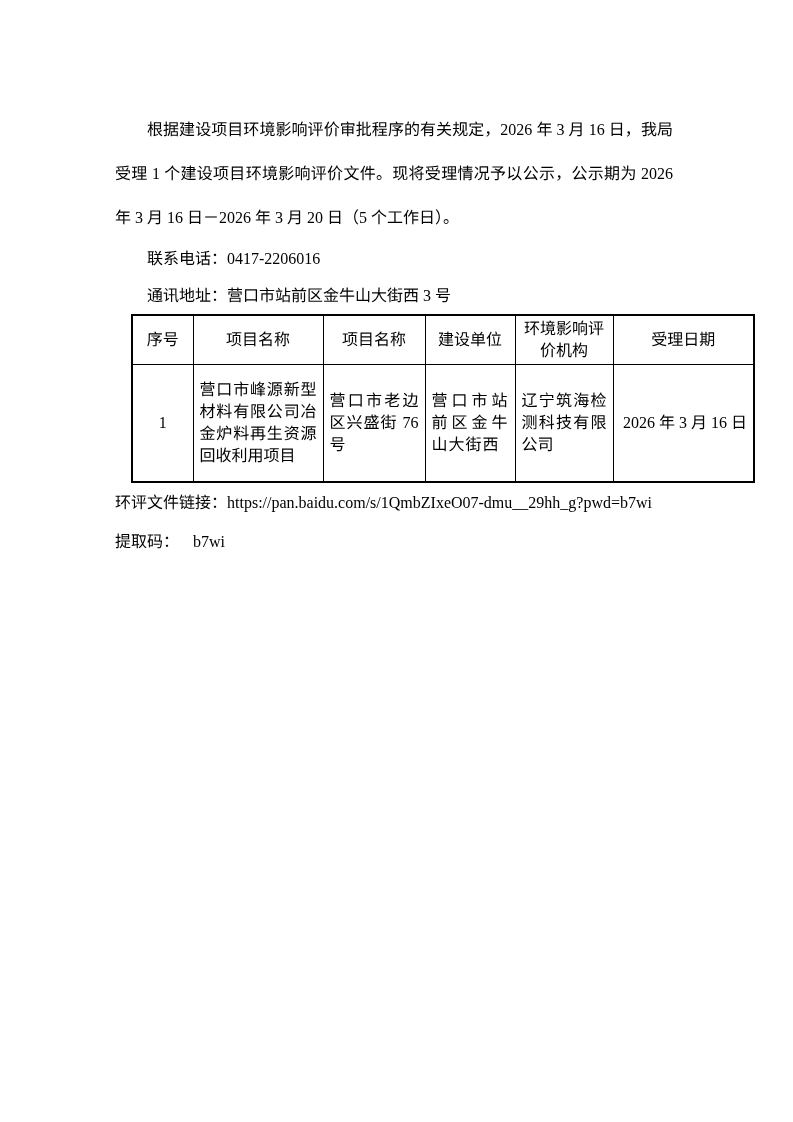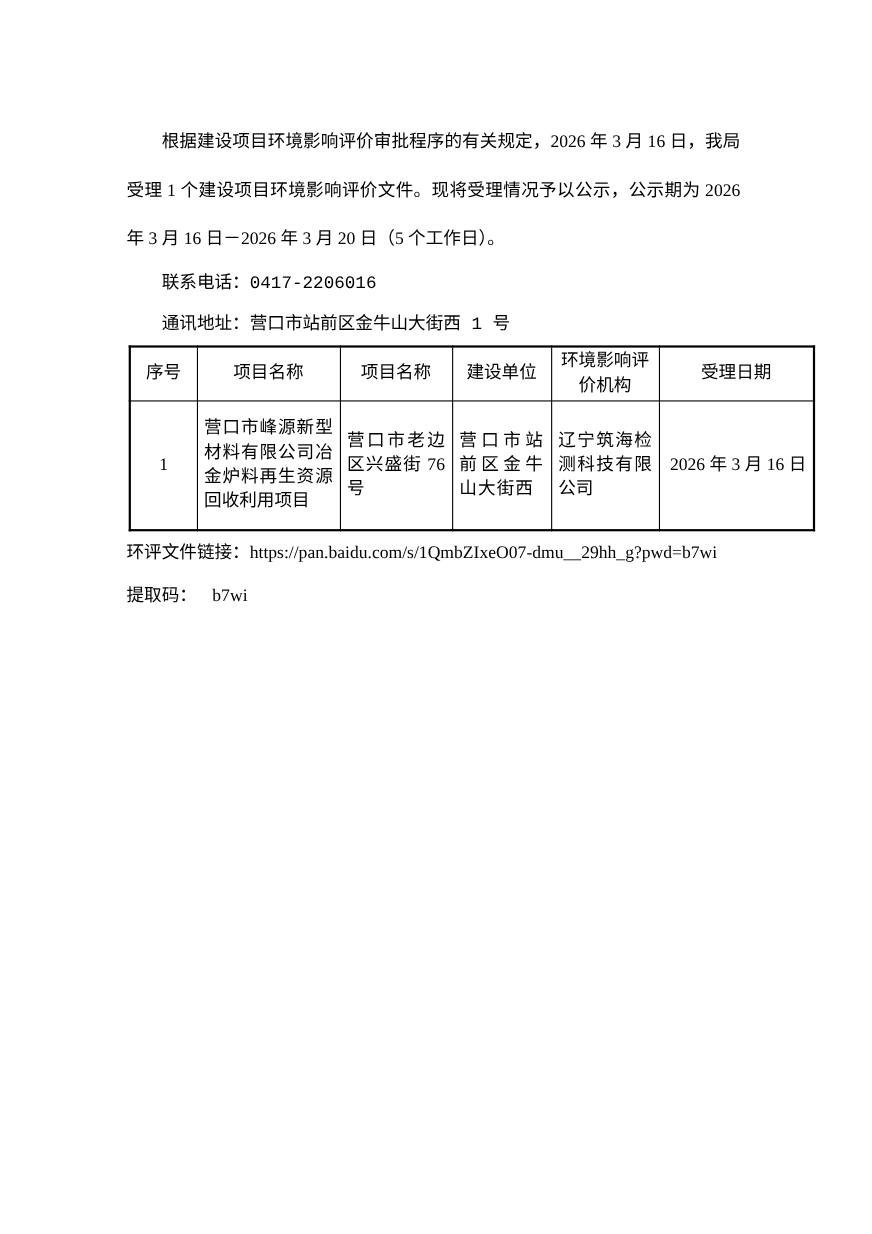--- a/index.html
+++ b/index.html
@@ -22,25 +22,24 @@
   p { margin: 0; }
   .para-intro {
     text-indent: 2em;
     text-align: justify;
     line-height: 44px;
   }
   .contact-line {
     text-indent: 2em;
     line-height: 37px;
     white-space: nowrap;
-    font-family: Liberation Mono, monospace;
   }
   .doc-table {
     width: 622px;
-    margin-left: 2px;
+    margin-left: 16px;
     border-collapse: collapse;
     table-layout: fixed;
     border: 2px solid #000000;
   }
   .doc-table th, .doc-table td {
     border: 1px solid #000000;
     font-weight: normal;
     padding: 2px 6px;
     vertical-align: middle;
     font-size: 16px;
@@ -71,21 +70,21 @@
 </head>
 <body>
 
 <div class="page">
   <div class="content">
 
     <p class="para-intro">根据建设项目环境影响评价审批程序的有关规定，2026 年 3 月 16 日，我局受理 1 个建设项目环境影响评价文件。现将受理情况予以公示，公示期为 2026 年 3 月 16 日－2026 年 3 月 20 日（5 个工作日）。</p>
 
     <p class="contact-line">联系电话：0417-2206016</p>
 
-    <p class="contact-line">通讯地址：营口市站前区金牛山大街西 1 号</p>
+    <p class="contact-line">通讯地址：营口市站前区金牛山大街西 3 号</p>
 
 
     <table class="doc-table">
       <colgroup>
         <col style="width:61px">
         <col style="width:130px">
         <col style="width:102px">
         <col style="width:90px">
         <col style="width:98px">
         <col style="width:141px">

